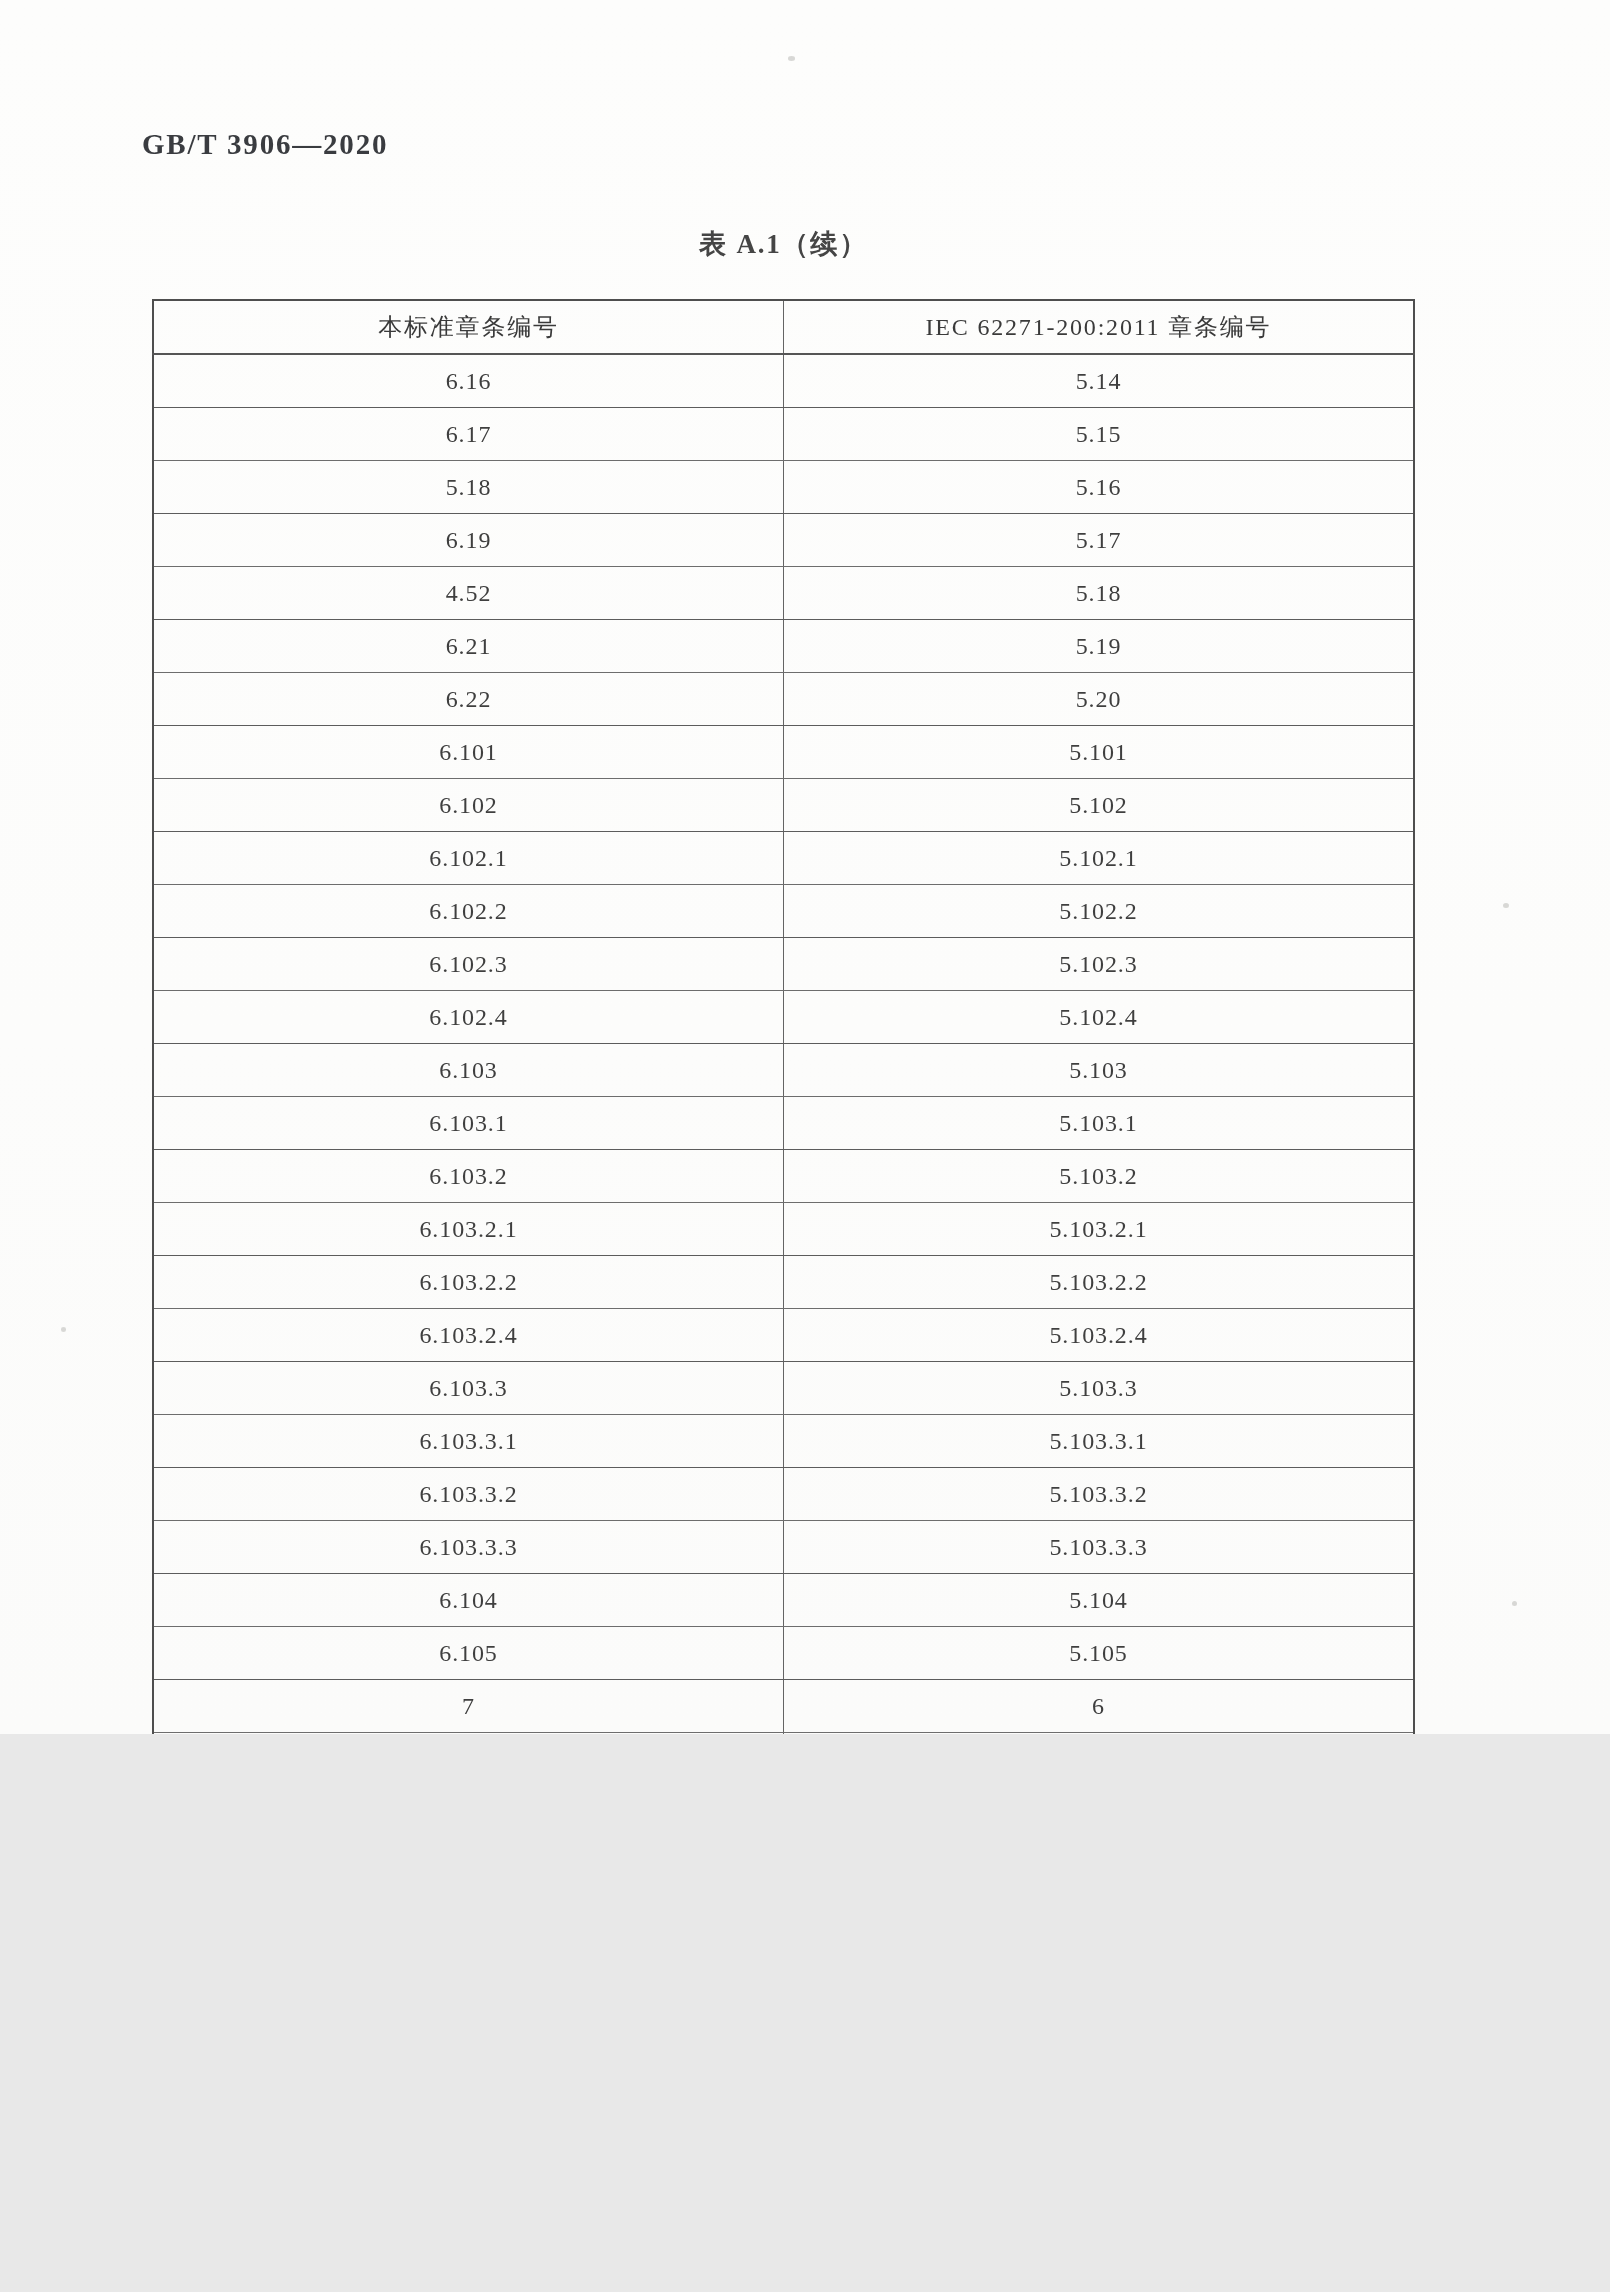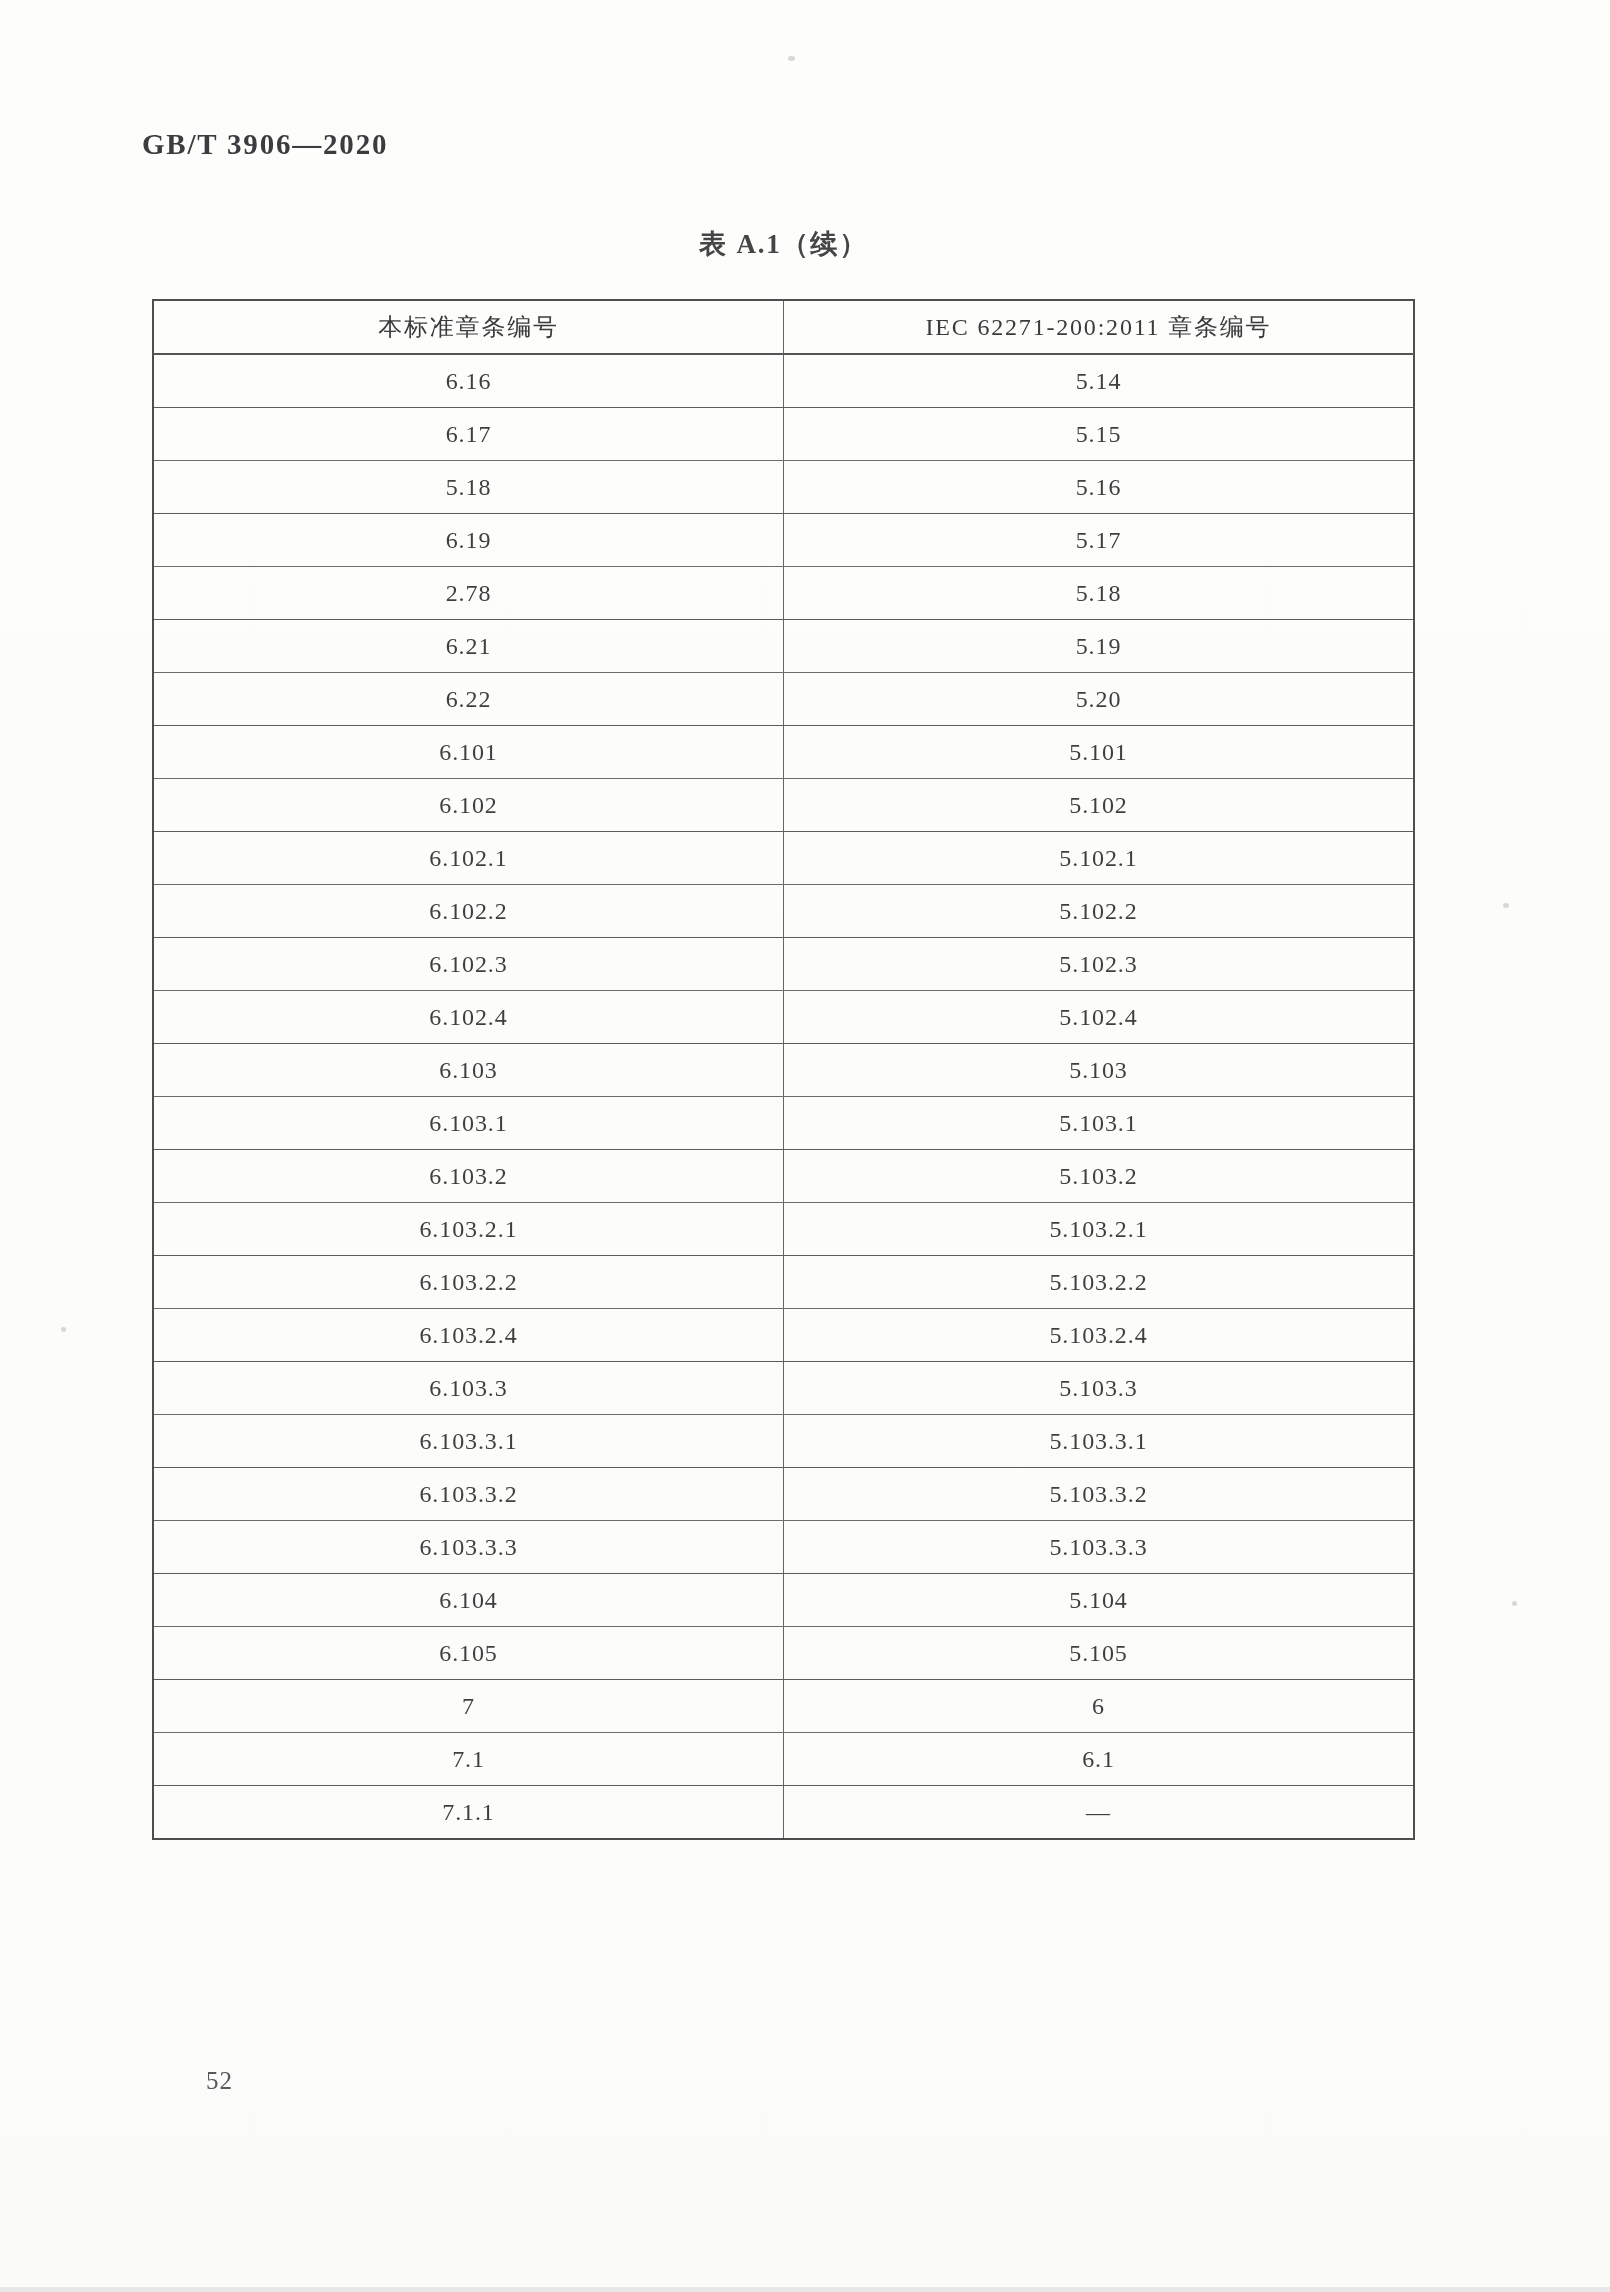--- a/index.html
+++ b/index.html
@@ -3,21 +3,21 @@
 <meta charset="utf-8">
 <style>
   html, body {
     margin: 0;
     padding: 0;
     background: #e8e8e8;
   }
   .page {
     position: relative;
     width: 1610px;
-    height: 2287px;
+    height: 1734px;
     margin: 0 auto;
     background: linear-gradient(180deg, #fdfdfc 0%, #fcfcfb 60%, #fbfbfa 100%);
     overflow: hidden;
     font-family: "Liberation Serif", "DejaVu Serif", serif;
     color: #3c3c3c;
   }
   .doc-code {
     position: absolute;
     left: 142px;
     top: 128px;
@@ -119,21 +119,21 @@
         </tr>
         <tr>
           <td>5.18</td>
           <td>5.16</td>
         </tr>
         <tr>
           <td>6.19</td>
           <td>5.17</td>
         </tr>
         <tr>
-          <td>2.78</td>
+          <td>4.52</td>
           <td>5.18</td>
         </tr>
         <tr>
           <td>6.21</td>
           <td>5.19</td>
         </tr>
         <tr>
           <td>6.22</td>
           <td>5.20</td>
         </tr>

